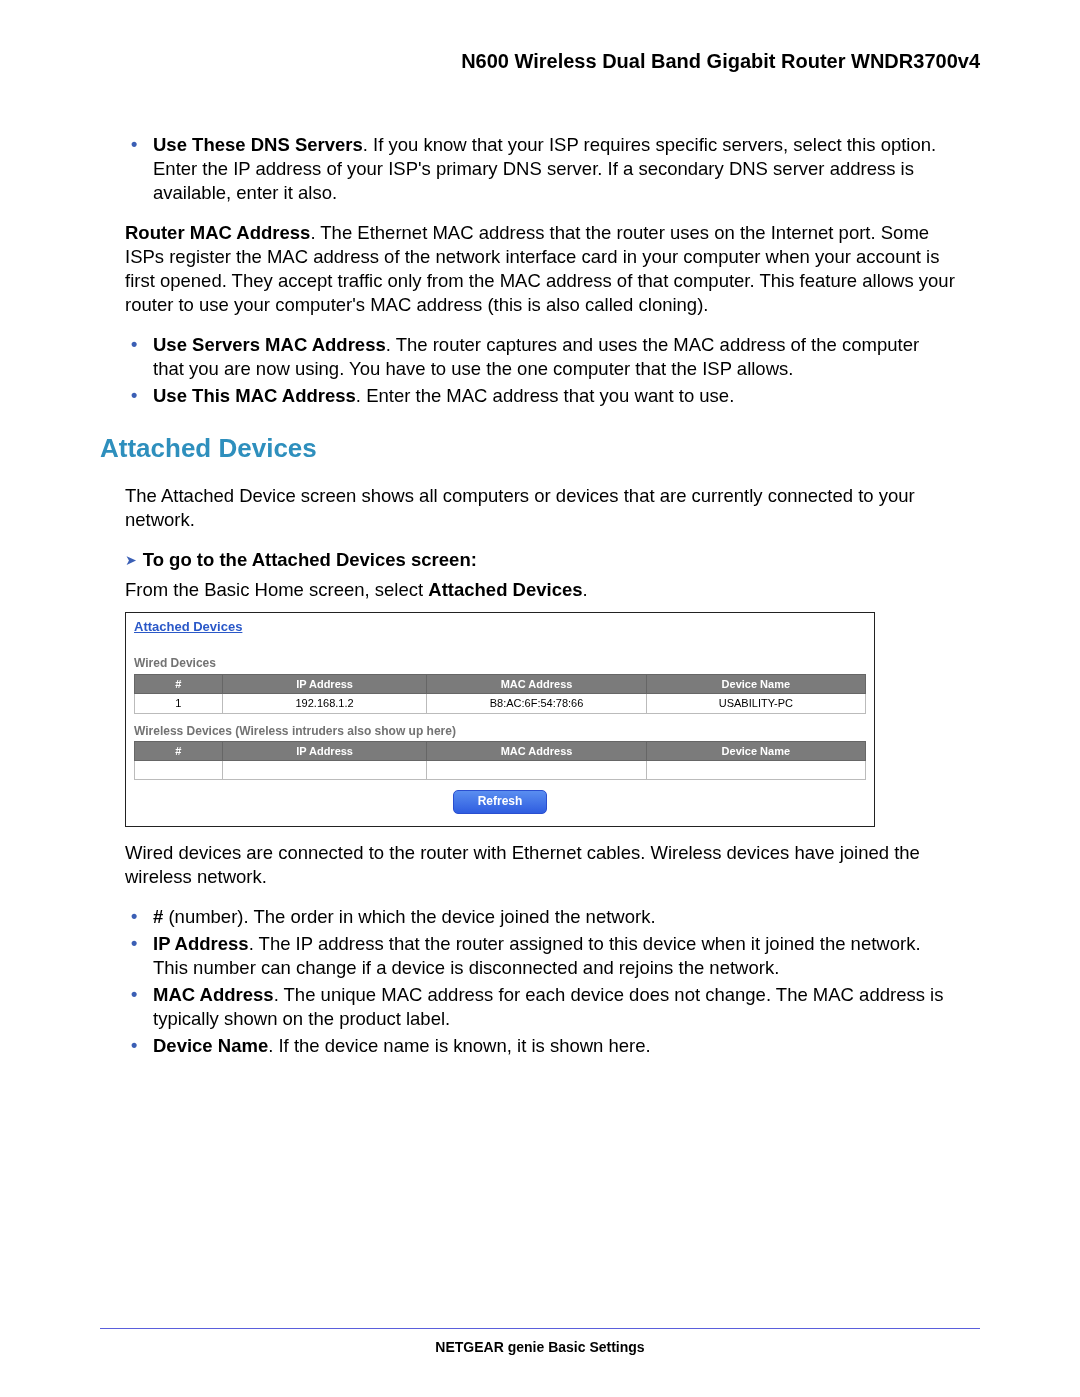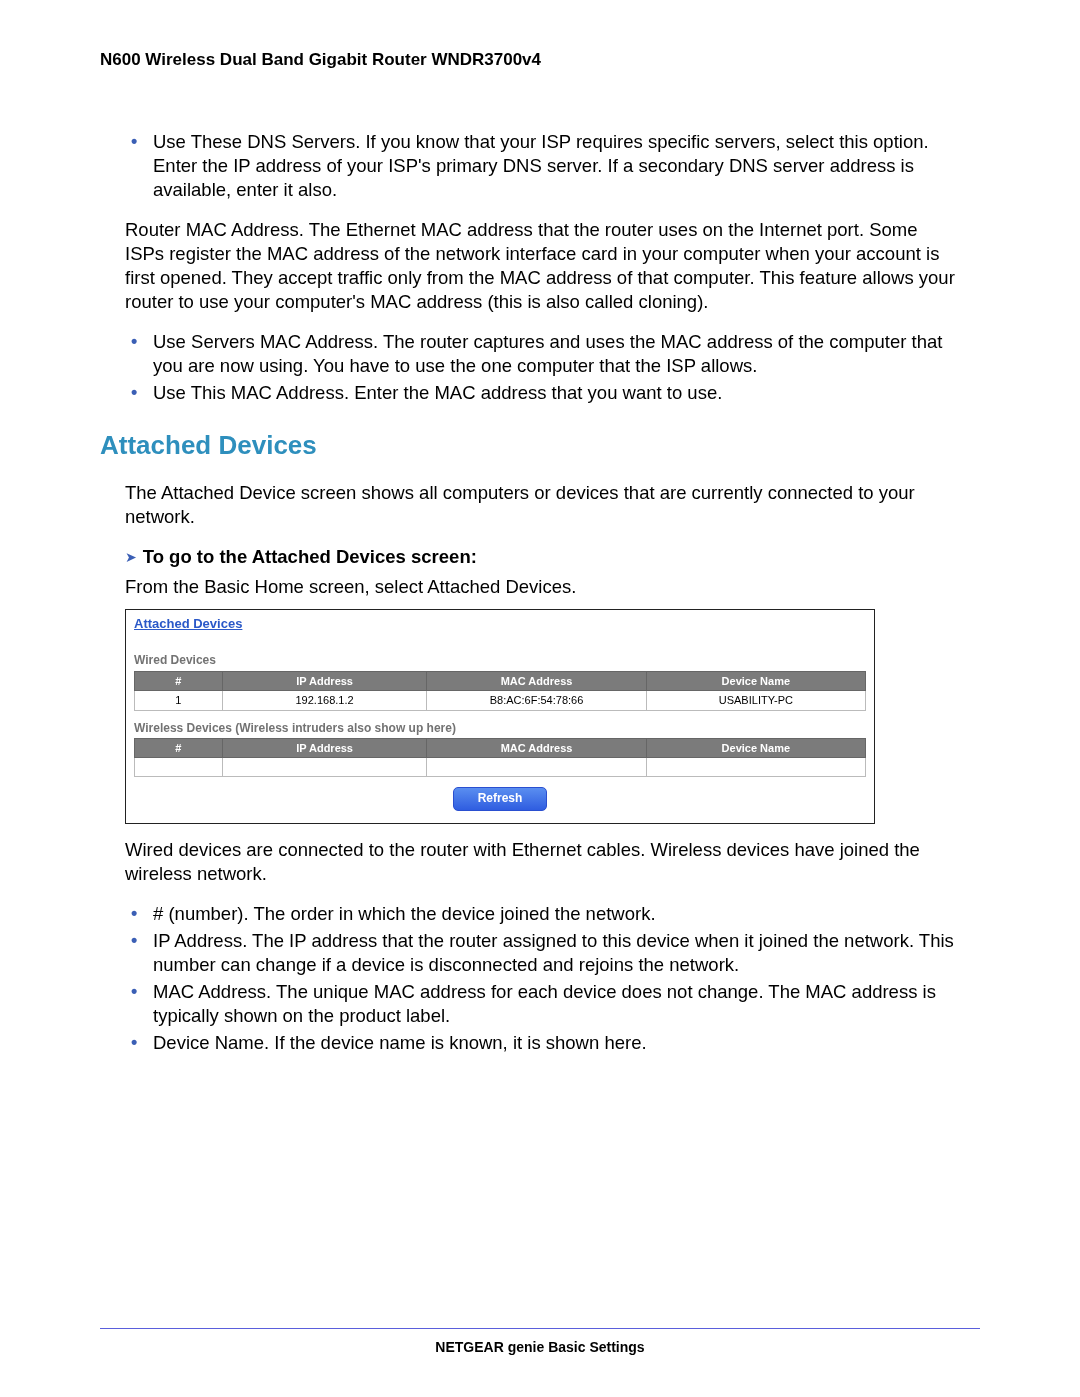--- a/index.html
+++ b/index.html
@@ -11,23 +11,23 @@
     width: 1080px;
     height: 1397px;
     position: relative;
     box-sizing: border-box;
   }
   .page {
     padding: 50px 100px 0 100px;
     box-sizing: border-box;
   }
   .header {
-    text-align: left;
-    font-weight: bold;
-    font-size: 17px;
+    text-align: right;
+    font-weight: bold;
+    font-size: 20px;
     margin-bottom: 60px;
   }
   .content {
     padding: 0 25px;
     font-size: 18.5px;
     line-height: 1.3;
   }
   ul.bullets {
     list-style: none;
     padding: 0;
@@ -40,21 +40,21 @@
   }
   ul.bullets > li::before {
     content: "•";
     position: absolute;
     left: 6px;
     top: 0;
     color: #3b5fb5;
     font-weight: bold;
     font-size: 18px;
   }
-  .bold { font-weight: normal; }
+  .bold { font-weight: bold; }
   p.para {
     margin: 0 0 16px 0;
   }
   h2.section-heading {
     color: #2e8fbd;
     font-weight: bold;
     font-size: 26px;
     margin: 24px 0 18px 0;
     padding-left: 0;
     margin-left: -25px;

